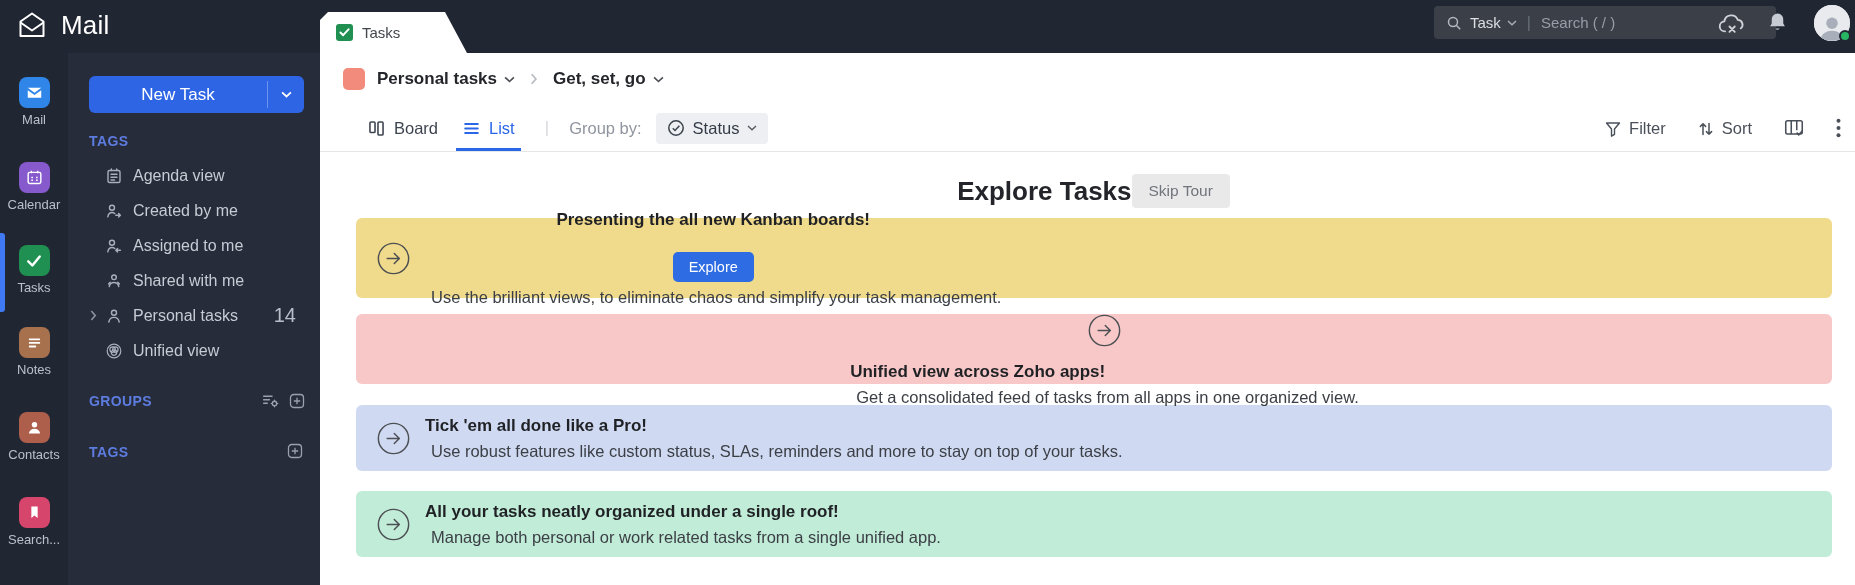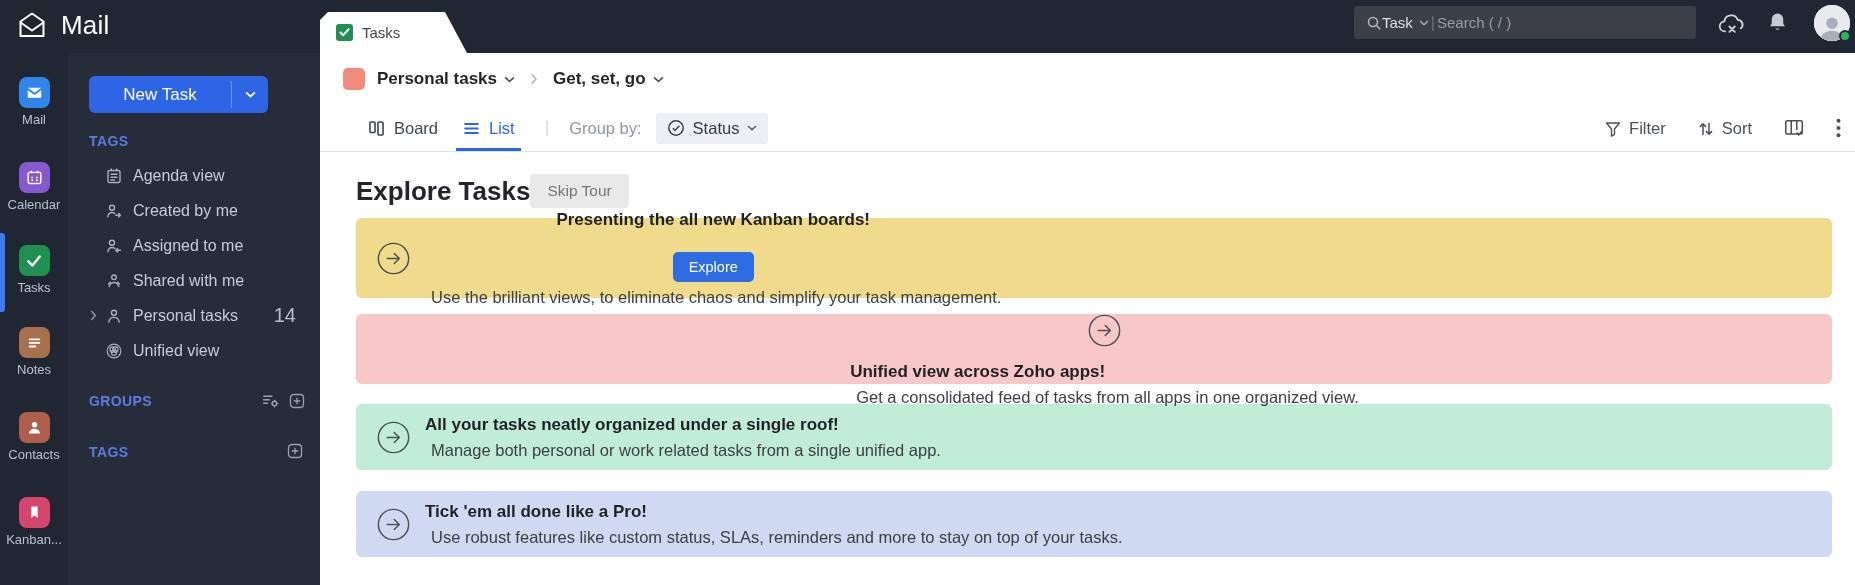--- a/index.html
+++ b/index.html
@@ -17,44 +17,44 @@
 
   .tab {
     position:absolute; left:320px; top:12px; width:147px; height:41px; background:#ffffff;
     clip-path: polygon(0 8px, 8px 0, 125px 0, 147px 41px, 0 41px);
     display:flex; align-items:center; padding-left:16px; gap:9px; z-index:6;
   }
   .tab-check { width:17px; height:17px; border-radius:3px; background:#1f9051; display:flex; align-items:center; justify-content:center; }
   .tab-label { font-size:15px; color:#43474d; font-weight:500; }
 
   .searchbar {
-    position:absolute; left:1354px; top:6px; width:342px; height:33px;
+    position:absolute; left:1434px; top:6px; width:342px; height:33px;
     background:#3a3f48; border-radius:4px; display:flex; align-items:center;
-    padding:0 12px; 
+    padding:0 12px; gap:8px;
   }
   .search-scope { color:#dcdfe3; font-size:15px; display:flex; align-items:center; gap:6px; }
   .search-div { color:#6a7079; font-size:16px; margin:0 2px; }
   .search-input { background:transparent; border:none; outline:none; color:#e3e6ea; font-size:15px; flex:1; font-family:"Liberation Sans",sans-serif; }
   .search-input::placeholder { color:#979ea7; }
 
   .top-icon { position:absolute; cursor:pointer; }
   .avatar { position:absolute; right:5px; top:5px; width:36px; height:36px; border-radius:50%; background:#e8eaed; display:flex; align-items:flex-end; justify-content:center; overflow:visible; }
   .avatar-img { width:36px; height:36px; border-radius:50%; overflow:hidden; display:flex; align-items:flex-end; justify-content:center; background:#e8eaed; }
   .presence { position:absolute; right:-1px; bottom:-1px; width:12px; height:12px; background:#27b463; border:2px solid #212633; border-radius:50%; }
 
   
   .rail { position:absolute; top:53px; left:0; width:68px; height:532px; background:#212633; z-index:4; }
   .rail-item { position:absolute; left:0; width:68px; text-align:center; cursor:pointer; }
   .rail-icon { width:31px; height:31px; border-radius:8px; margin:0 auto; display:flex; align-items:center; justify-content:center; }
   .rail-label { margin-top:4px; font-size:13px; color:#bac0cb; white-space:nowrap; }
   .active-bar { position:absolute; left:0; top:180px; width:5px; height:79px; background:#3f79f3; border-radius:0 3px 3px 0; }
 
   
   .sidebar { position:absolute; top:53px; left:68px; width:252px; height:532px; background:#262c3a; z-index:4; }
-  .new-task { position:absolute; left:21px; top:23px; width:179px; height:37px; border-radius:6px; background:#2e65e5; display:flex; overflow:hidden; cursor:pointer; }
+  .new-task { position:absolute; left:21px; top:23px; width:215px; height:37px; border-radius:6px; background:#2e65e5; display:flex; overflow:hidden; cursor:pointer; }
   .new-task-main { flex:1; display:flex; align-items:center; justify-content:center; color:#fff; font-size:17px; }
   .new-task-sep { width:1px; background:rgba(255,255,255,.3); margin:5px 0; }
   .new-task-arrow { width:36px; display:flex; align-items:center; justify-content:center; color:#fff; }
 
   .side-section-label { position:absolute; left:21px; font-size:14px; font-weight:bold; color:#5d7ce0; letter-spacing:.4px; }
   .views-list { position:absolute; left:0; top:105px; width:252px; }
   .view-row { height:35px; display:flex; align-items:center; padding:0 24px 0 22px; cursor:pointer; color:#c6cbd4; }
   .view-chev { width:15px; color:#8f96a2; display:flex; align-items:center; }
   .view-icon { width:18px; margin-right:10px; color:#a9b0bd; }
   .view-label { font-size:16px; }
@@ -76,21 +76,21 @@
   .tb-list { color:#2a66e8; font-size:16.5px; margin-left:24px; position:relative; }
   .tb-list::after { content:""; position:absolute; left:-6px; right:-6px; bottom:-13px; height:3px; background:#2a66e8; }
   .tb-div { color:#d5d7da; font-size:17px; margin-left:30px; }
   .tb-groupby { color:#8f959e; font-size:16.5px; margin-left:20px; }
   .status-pill { margin-left:14px; background:#edeff2; border-radius:4px; padding:6px 11px; display:flex; align-items:center; gap:8px; cursor:pointer; }
   .status-pill .lbl { font-size:16.5px; color:#343c48; }
   .tb-right { margin-left:auto; display:flex; align-items:center; gap:31px; color:#4a505a; }
   .tb-right .tb-group { font-size:16.5px; gap:7px; }
 
   .content { padding:22px 24px 0 36px; }
-  .head-row { display:flex; align-items:center; justify-content:flex-start; }
+  .head-row { display:flex; align-items:center; justify-content:center; }
   .page-title { font-size:26px; font-weight:600; color:#23252a; }
   .skip-tour { background:#e9e9ea; color:#70757c; font-size:15.5px; padding:8px 17px; border:none; border-radius:4px; cursor:pointer; font-family:"Liberation Sans",sans-serif; }
 
   .banner { border-radius:6px; display:flex; align-items:center; padding-left:21px; gap:15px; width:1476px; }
   .banner-1 { height:80px; margin-top:10px; }
   .banner-2 { height:70px; margin-top:16px;flex-direction:column; }
   .banner-3 { height:66px; margin-top:20px; }
   .banner-4 { height:66px; margin-top:21px; }
   .banner-icon { flex:0 0 33px; color:#4c4f53; }
   .banner-title-row { display:flex; align-items:center; gap:22px;flex-direction:column; }
@@ -212,21 +212,21 @@
     </span>
     <div class="rail-label">Contacts</div>
   </div>
 
   <div class="rail-item" style="top:444px;">
     <span class="rail-icon" style="background: rgb(214, 69, 107);">
       <svg width="19" height="19" viewBox="0 0 24 24" fill="#fff">
           <path d="M8 4.5h8V19l-4-3.3L8 19z"></path>
         </svg>
     </span>
-    <div class="rail-label">Kanban...</div>
+    <div class="rail-label">Search...</div>
   </div>
 </div>
 
 <div class="sidebar">
   <div class="new-task" style="background: rgb(46, 101, 229);">
     <span class="new-task-main">New Task</span>
     <span class="new-task-sep"></span>
     <span class="new-task-arrow">
       <svg width="11" height="7" viewBox="0 0 10 6">
           <path d="M1 1l4 3.8L9 1" fill="none" stroke="#fff" stroke-width="1.6"></path>
@@ -451,39 +451,39 @@
           <circle cx="17" cy="17" r="15.6"></circle>
             <path d="M10.5 17h12M17.8 11.8L23 17l-5.2 5.2"></path>
         </svg>
       </span>
       <div>
         <div class="banner-title">Unified view across Zoho apps!</div>
         <div class="banner-sub">Get a consolidated feed of tasks from all apps in one organized view.</div>
       </div>
     </div>
 
+    <div class="banner banner-4" style="background: rgb(207, 218, 242);">
+      <span class="banner-icon">
+        <svg width="33" height="33" viewBox="0 0 34 34" fill="none" stroke="currentColor" stroke-width="1.5" stroke-linecap="round" stroke-linejoin="round">
+          <circle cx="17" cy="17" r="15.6"></circle>
+            <path d="M10.5 17h12M17.8 11.8L23 17l-5.2 5.2"></path>
+        </svg>
+      </span>
+      <div>
+        <div class="banner-title">Tick 'em all done like a Pro!</div>
+        <div class="banner-sub">Use robust features like custom status, SLAs, reminders and more to stay on top of your tasks.</div>
+      </div>
+    </div>
+
     <div class="banner banner-3" style="background: rgb(193, 236, 216);">
       <span class="banner-icon">
         <svg width="33" height="33" viewBox="0 0 34 34" fill="none" stroke="currentColor" stroke-width="1.5" stroke-linecap="round" stroke-linejoin="round">
           <circle cx="17" cy="17" r="15.6"></circle>
             <path d="M10.5 17h12M17.8 11.8L23 17l-5.2 5.2"></path>
         </svg>
       </span>
       <div>
         <div class="banner-title">All your tasks neatly organized under a single roof!</div>
         <div class="banner-sub">Manage both personal or work related tasks from a single unified app.</div>
       </div>
     </div>
-
-    <div class="banner banner-4" style="background: rgb(207, 218, 242);">
-      <span class="banner-icon">
-        <svg width="33" height="33" viewBox="0 0 34 34" fill="none" stroke="currentColor" stroke-width="1.5" stroke-linecap="round" stroke-linejoin="round">
-          <circle cx="17" cy="17" r="15.6"></circle>
-            <path d="M10.5 17h12M17.8 11.8L23 17l-5.2 5.2"></path>
-        </svg>
-      </span>
-      <div>
-        <div class="banner-title">Tick 'em all done like a Pro!</div>
-        <div class="banner-sub">Use robust features like custom status, SLAs, reminders and more to stay on top of your tasks.</div>
-      </div>
-    </div>
   </div>
 </div>
 
 </body></html>

